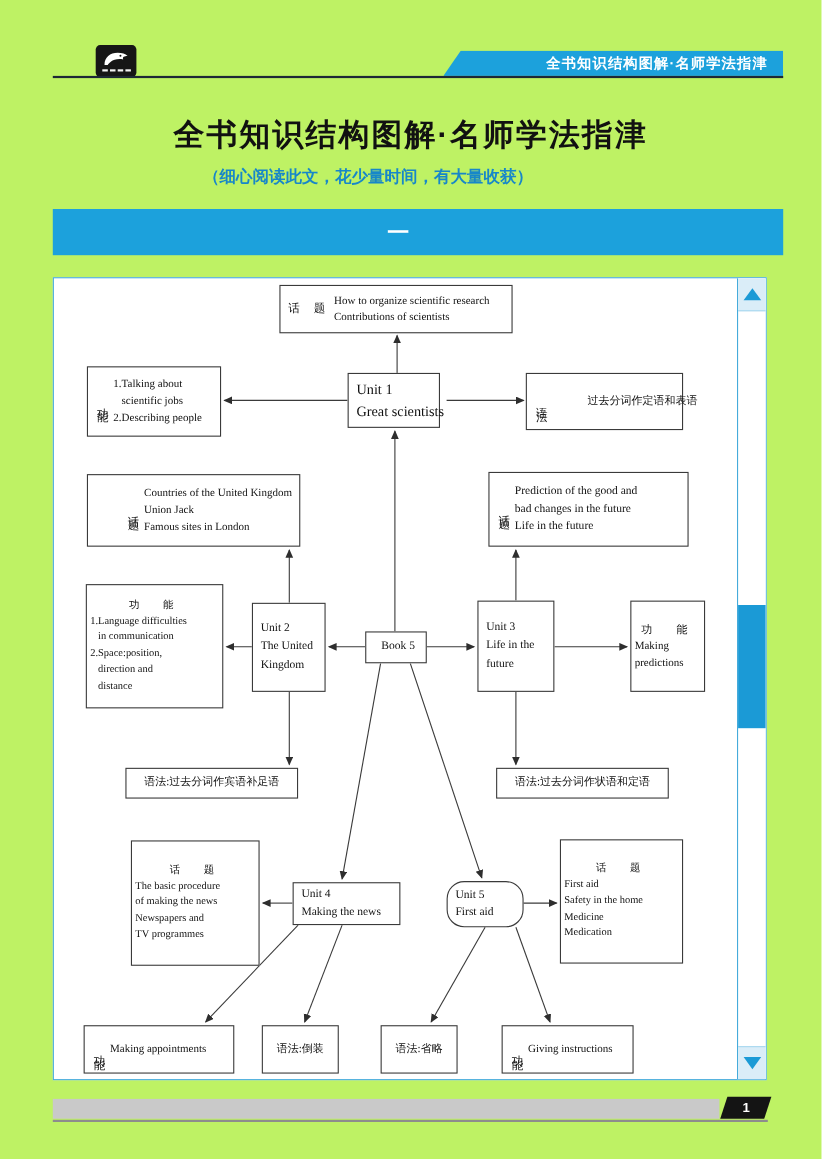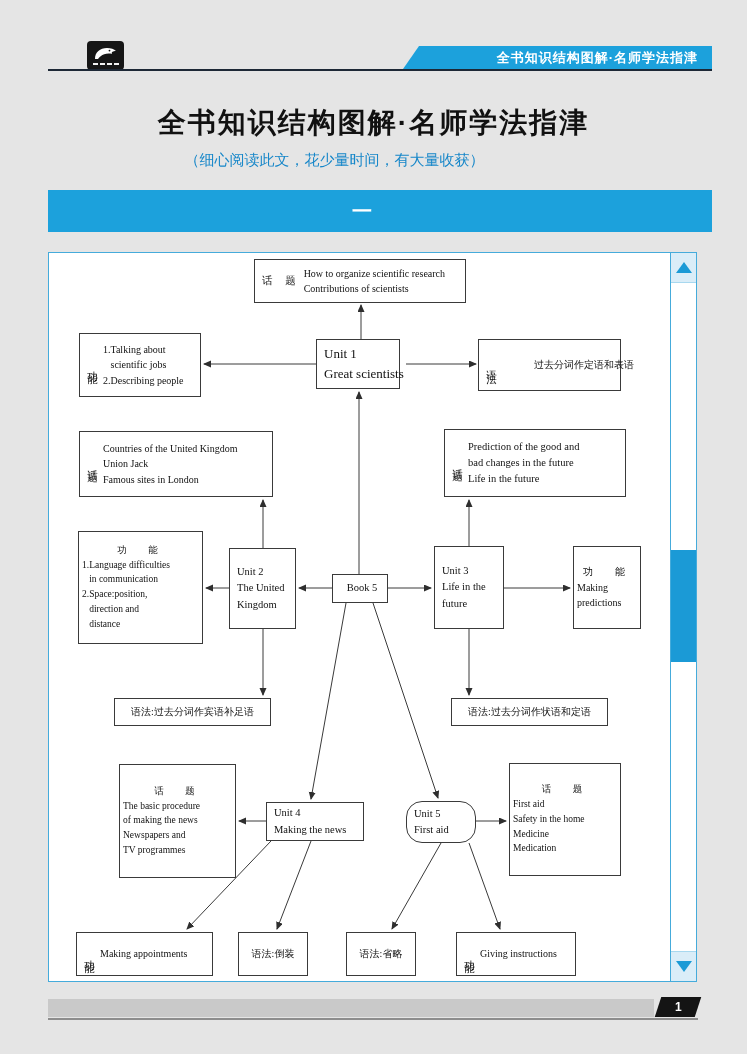--- a/index.html
+++ b/index.html
@@ -1,34 +1,34 @@
 <!DOCTYPE html>
 <html><head>
 <meta charset="utf-8">
 <style>
   * { margin:0; padding:0; box-sizing:border-box; }
   body { background:#fff; font-family:"Liberation Sans","DejaVu Sans",sans-serif; }
-  .page { position:relative; width:747px; height:1054px; background:#e5e5e5; overflow:hidden; }
+  .page { position:relative; width:747px; height:1054px; background:#bef264; overflow:hidden; }
 
   
   .logo { position:absolute; left:87px; top:41px; width:37px; height:29px; background:#161616;
           border-radius:4px; display:flex; flex-direction:column; align-items:center; justify-content:center; }
   .logo svg { display:block; }
   .logo-microtext { display:flex; gap:2px; margin-top:1px; }
   .logo-microtext i { display:block; width:5px; height:2px; background:#f2f2f2; }
   .header-bar { position:absolute; left:403px; top:46px; width:309px; height:23px; background:#1ca1dc;
           clip-path:polygon(16px 0,100% 0,100% 100%,0 100%); display:flex; align-items:center;
           justify-content:flex-end; padding-right:14px; color:#fff; font-weight:bold; font-size:13px; letter-spacing:1px; }
   .header-line { position:absolute; left:48px; top:69px; width:664px; height:2px; background:#1d2836; }
 
   
   .main-title { position:absolute; left:0; top:104px; width:747px; text-align:center; font-size:28px;
           font-weight:bold; color:#111; letter-spacing:2px; }
   .sub-title { position:absolute; left:0; top:151px; width:669px; text-align:center; font-size:15px;
-          font-weight:normal; color:#1787c9; }
+          font-weight:bold; color:#1787c9; }
   .banner { position:absolute; left:48px; top:190px; width:664px; height:42px; background:#1ca1dc;
           display:flex; align-items:center; justify-content:center; color:#fff; font-weight:bold;
           font-size:20px; letter-spacing:2px; }
   .banner .num { margin-right:34px; }
 
   
   .frame { position:absolute; left:48px; top:252px; width:649px; height:730px; border:1px solid #45abdb; background:#fff; }
   .frame svg.links { position:absolute; left:0; top:0; pointer-events:none; }
 
   .dbox { position:absolute; background:#fff; border:1px solid #3a3a3a; display:flex; align-items:center;
@@ -141,21 +141,21 @@
             <div class="dline">Unit 1</div>
             <div class="dline">Great scientists</div>
           </div>
         </div>
         <div class="dbox " style="left: 429px; top: 86px; width: 143px; height: 52px; font-size: 10px; gap: 32px;">
           <span class="lbl-v">语法</span>
           <div class="dcontent">
             <div class="dline">过去分词作定语和表语</div>
           </div>
         </div>
-        <div class="dbox " style="left: 30px; top: 178px; width: 194px; height: 66px; font-size: 10px;">
+        <div class="dbox " style="left: 30px; top: 178px; width: 194px; height: 66px; font-size: 10px; padding-left: 28px;">
           <span class="lbl-v">话题</span>
           <div class="dcontent">
             <div class="dline">Countries of the United Kingdom</div>
             <div class="dline">Union Jack</div>
             <div class="dline">Famous sites in London</div>
           </div>
         </div>
         <div class="dbox " style="left: 395px; top: 176px; width: 182px; height: 68px; font-size: 10.5px;">
           <span class="lbl-v">话题</span>
           <div class="dcontent">

